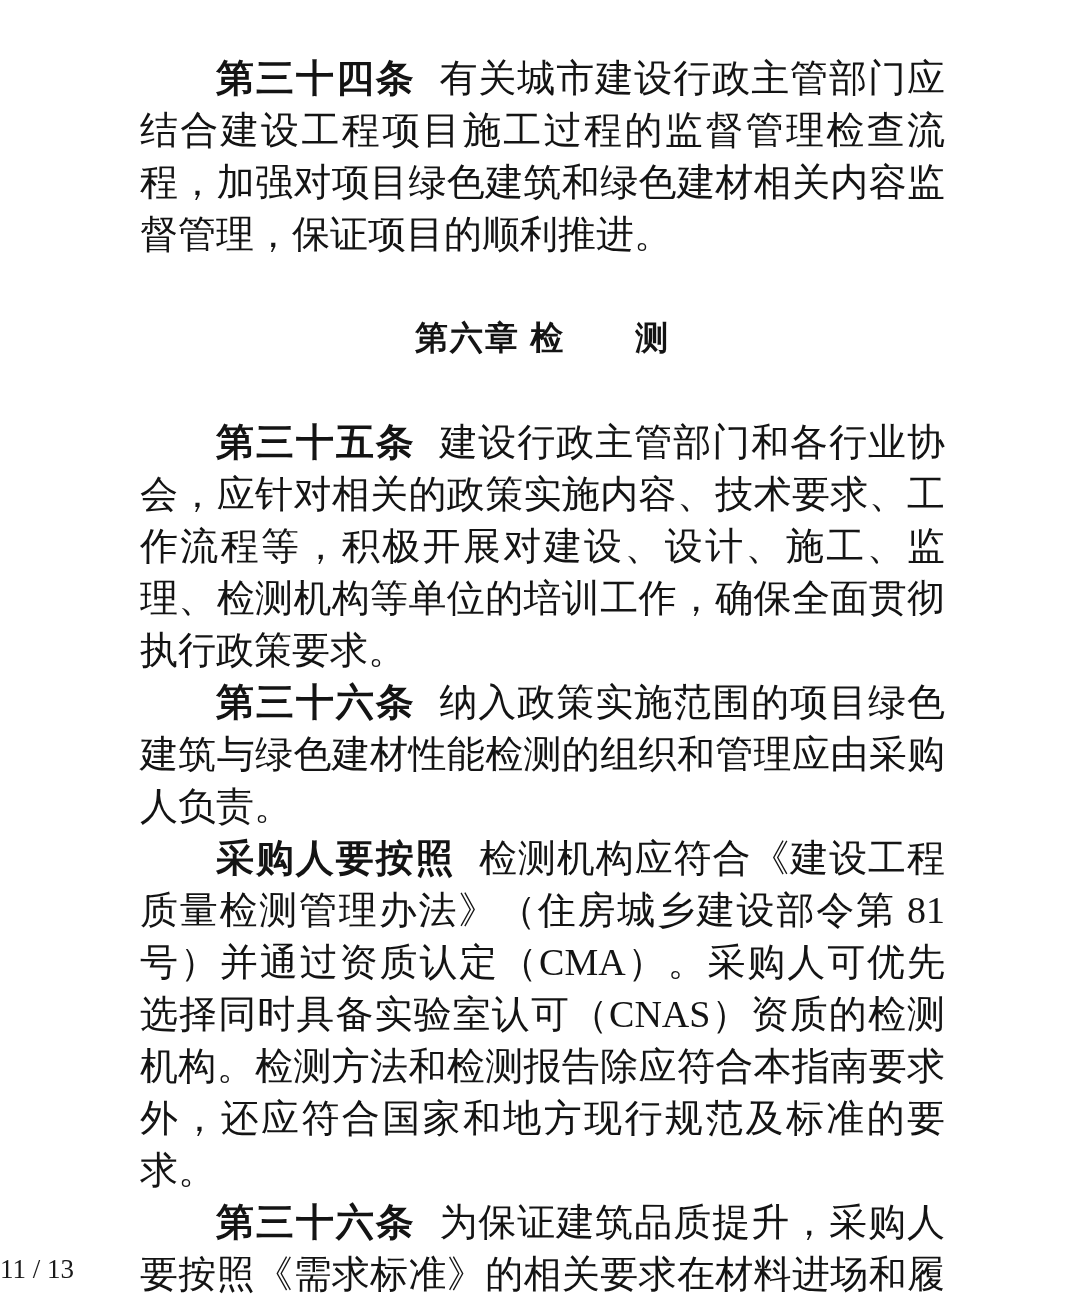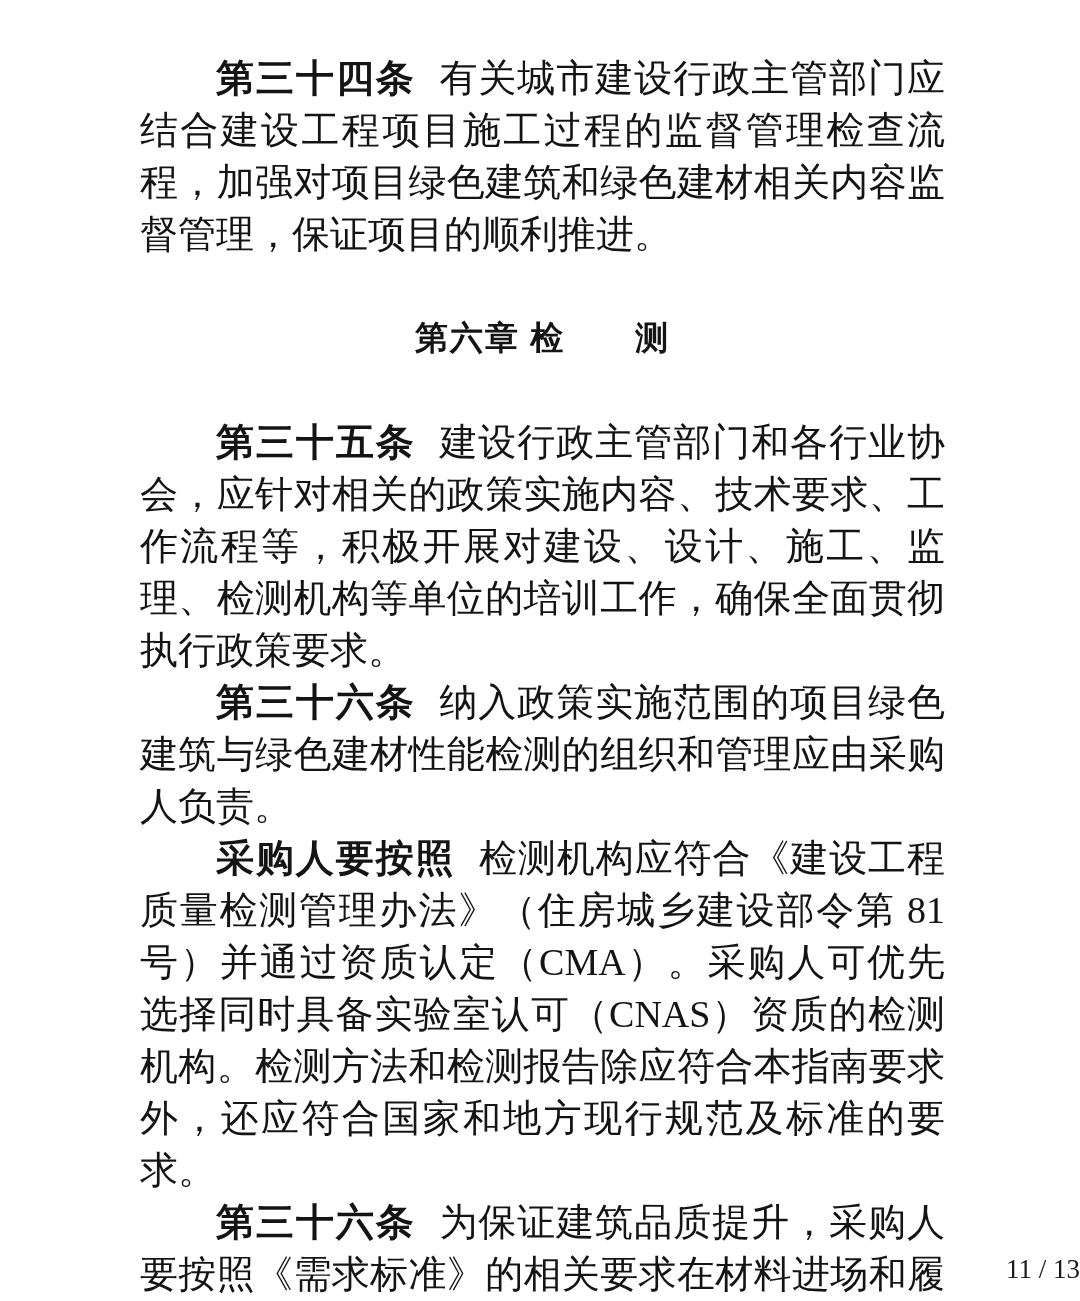--- a/index.html
+++ b/index.html
@@ -40,21 +40,21 @@
     text-align: center;
     text-indent: 0;
     margin: 52px 0;
     letter-spacing: 2px;
   }
   .page-footer {
     position: absolute;
     left: 0;
     bottom: 16px;
     width: 100%;
-    text-align: right;
+    text-align: left;
     font-size: 27px;
     line-height: 32px;
     color: #1a1a1a;
   }
 </style>
 </head>
 <body>
 
 <div class="page">
 

